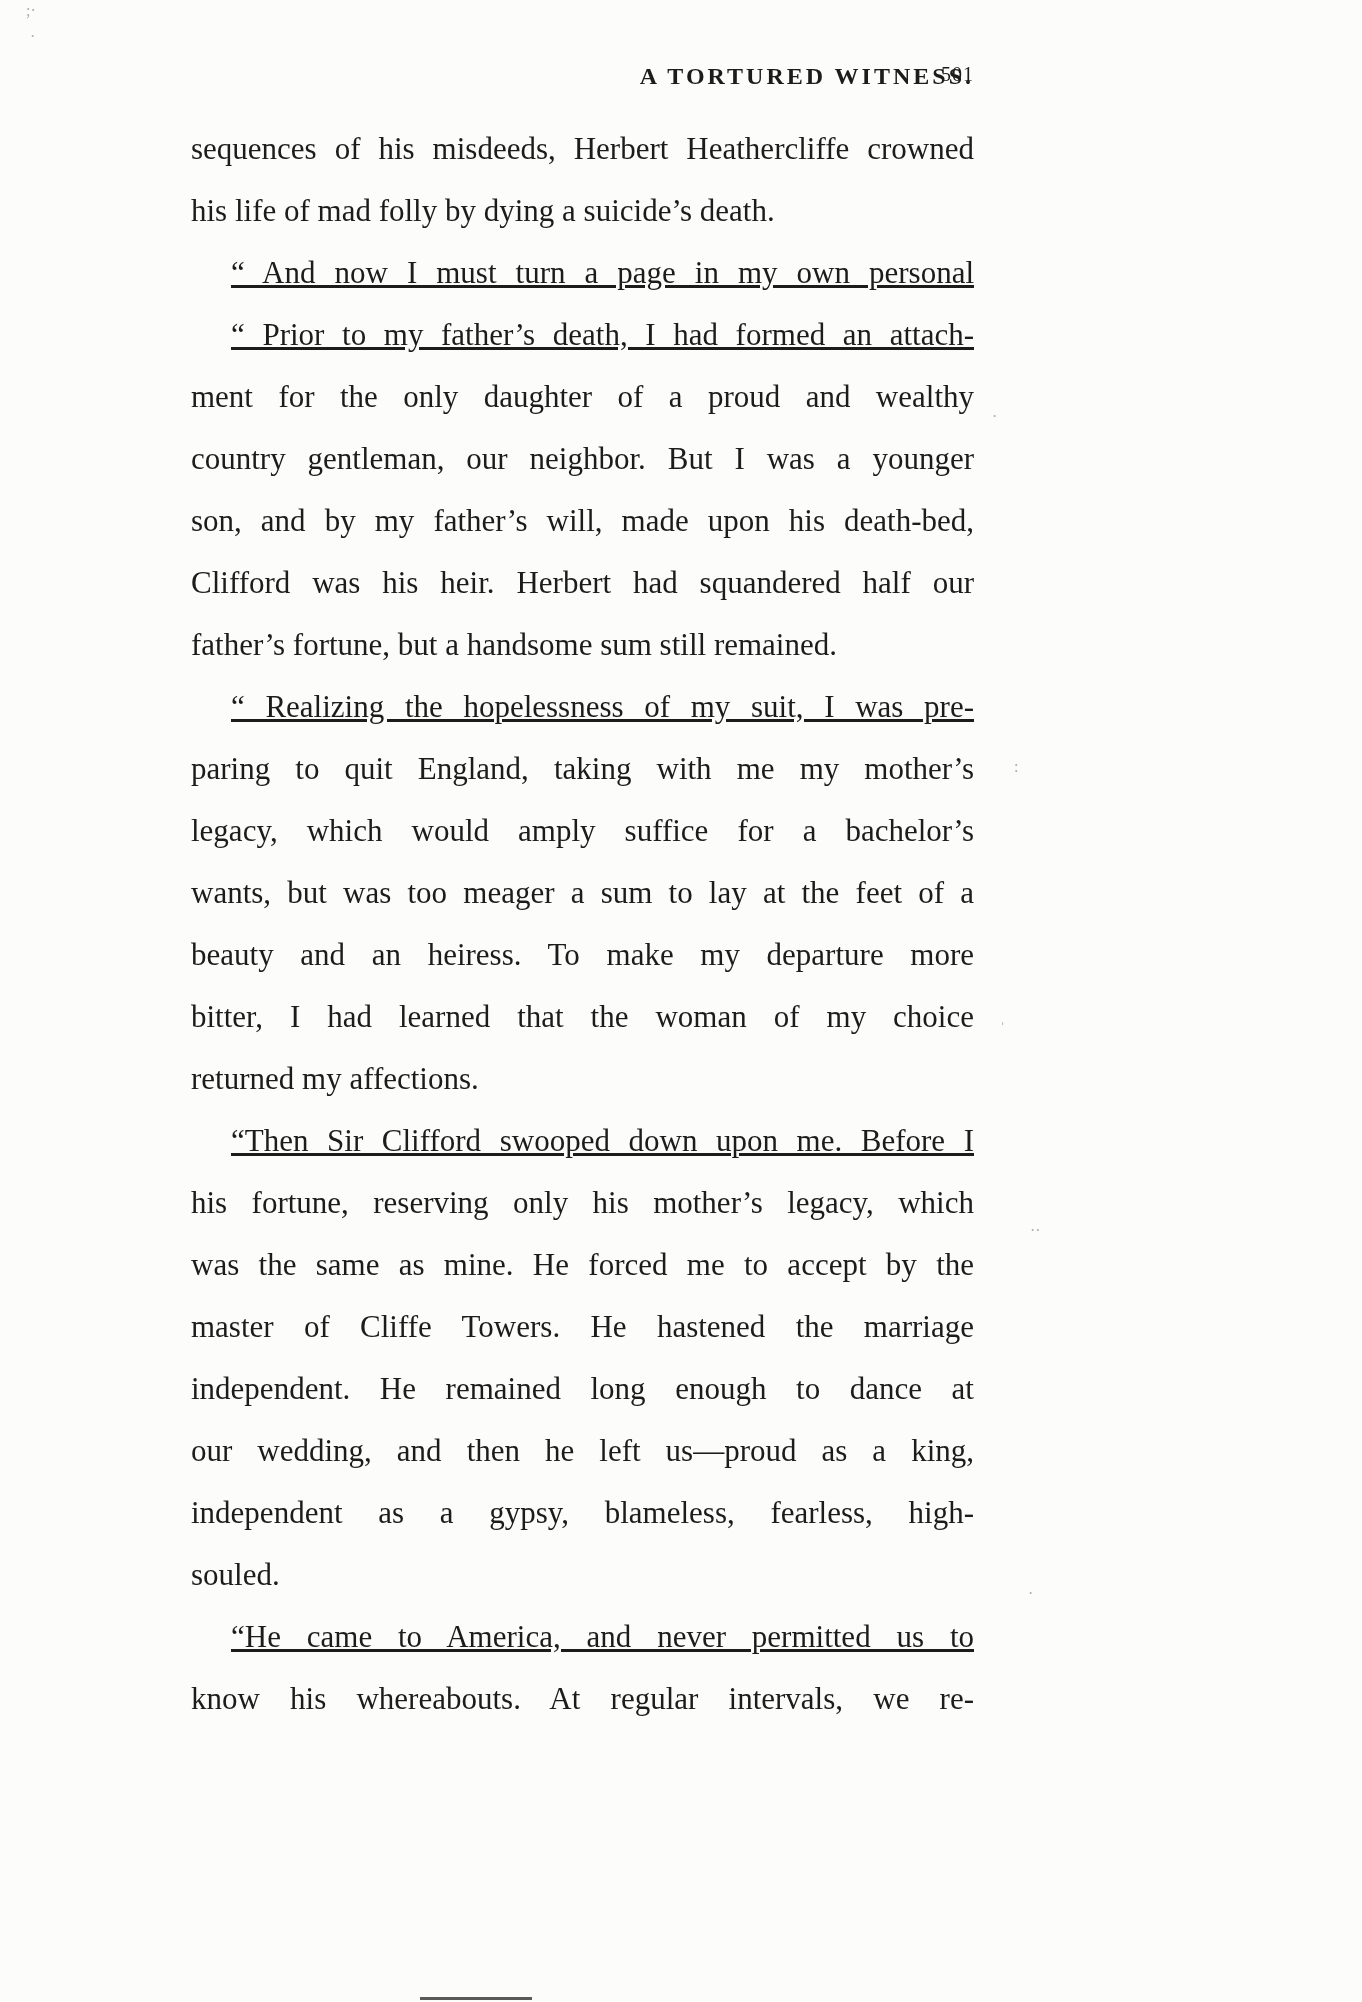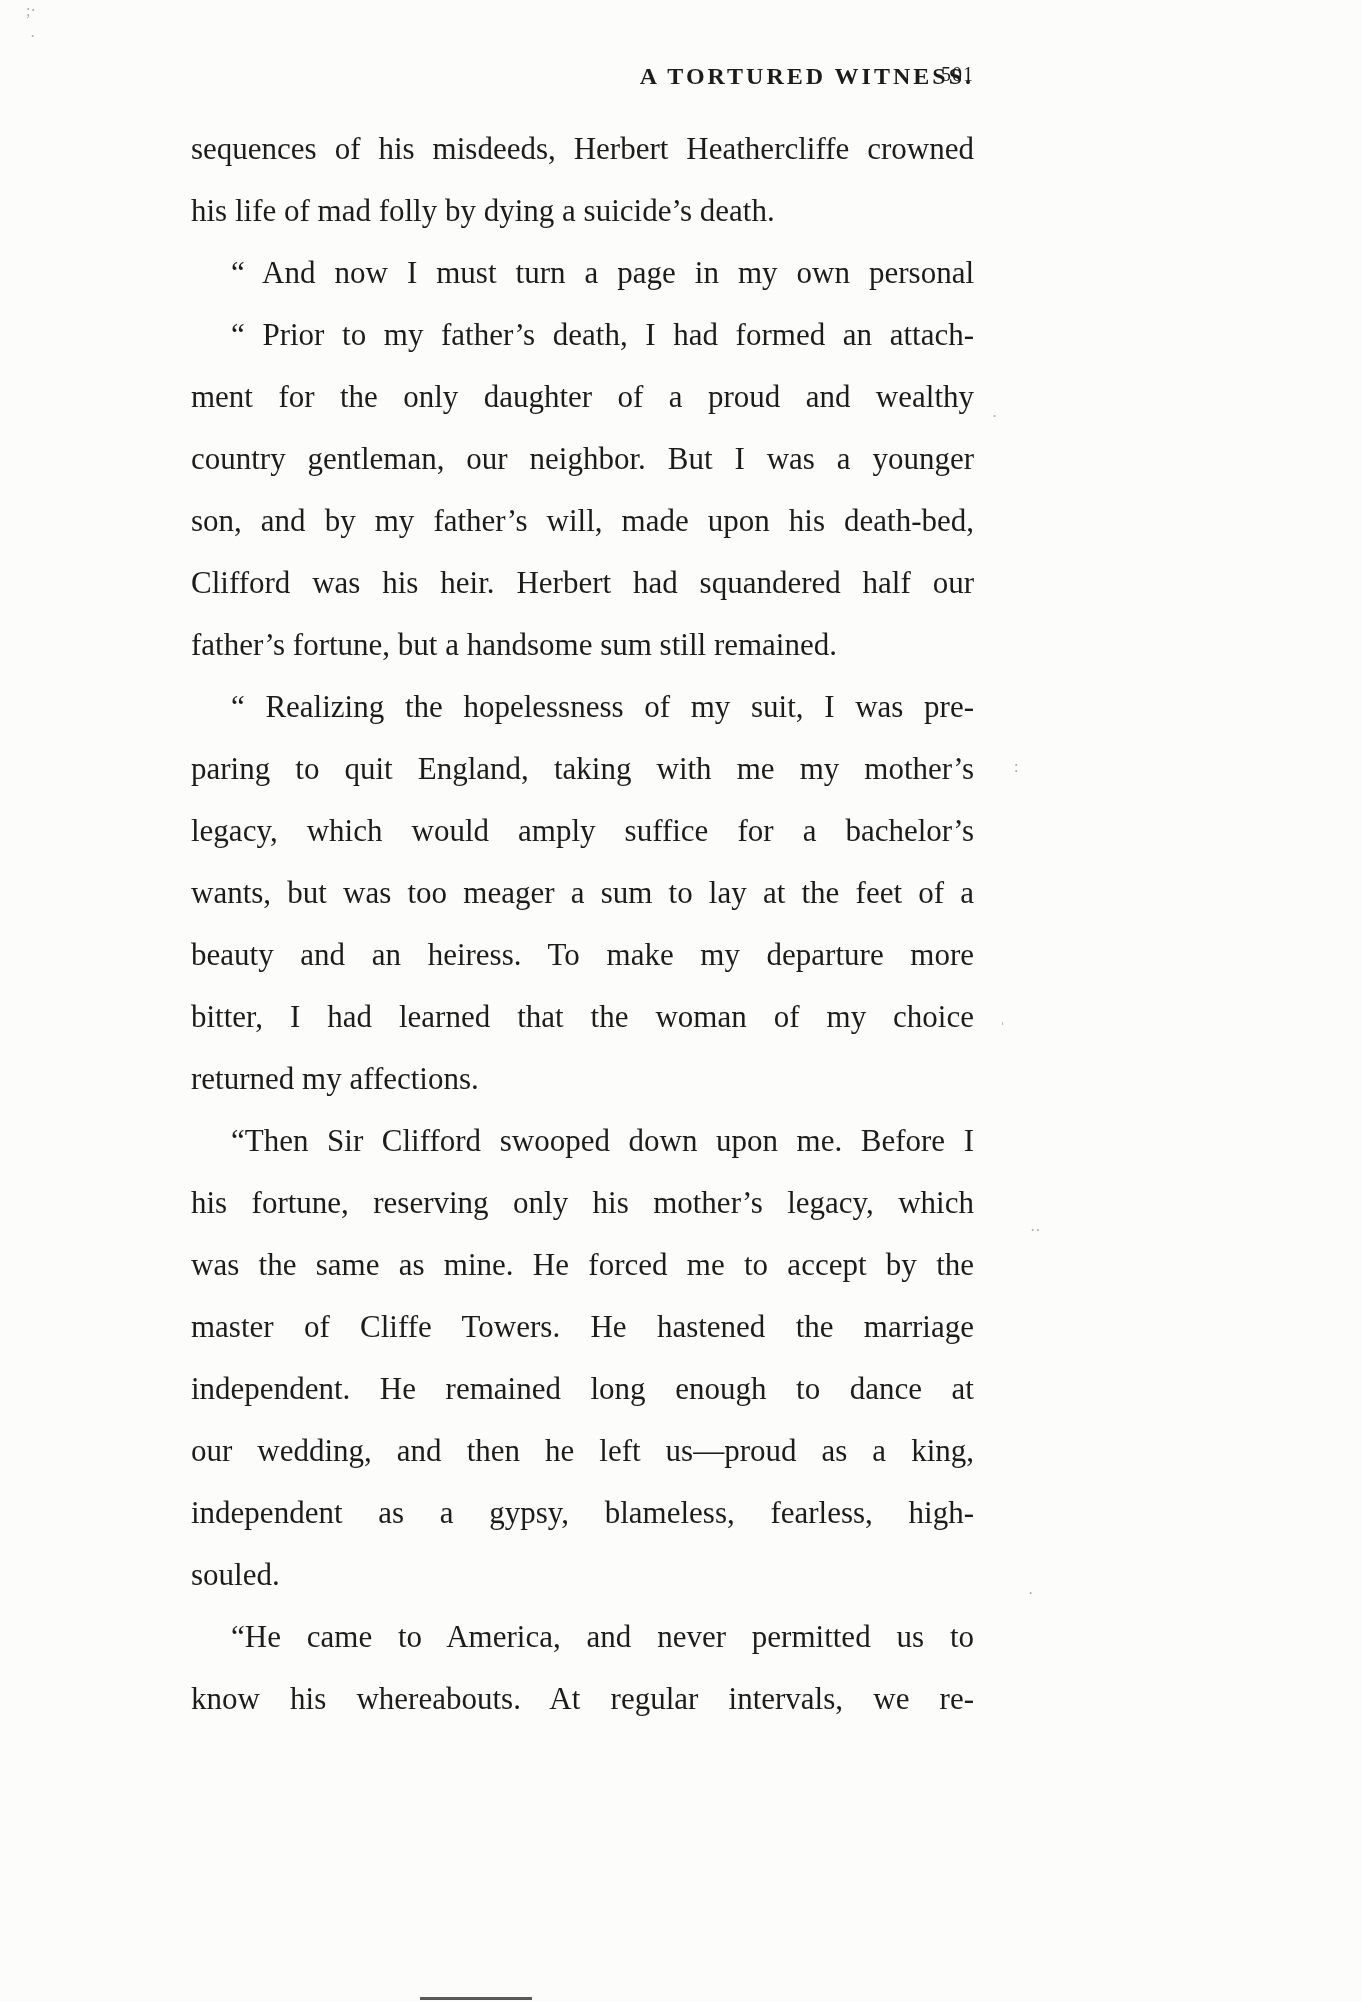--- a/index.html
+++ b/index.html
@@ -54,20 +54,21 @@
     text-align: justify;
     text-align-last: justify;
     white-space: normal;
     margin-left: 43px;
   }
   .line.lastline {
     text-align-last: left;
   }
   .line.indent {
     text-indent: 40px;
+    text-decoration: underline;
   }
   
   .speck {
     position: absolute;
     color: #6b6b68;
     font-size: 16px;
     opacity: 0.55;
     pointer-events: none;
   }
   .bottom-mark {

